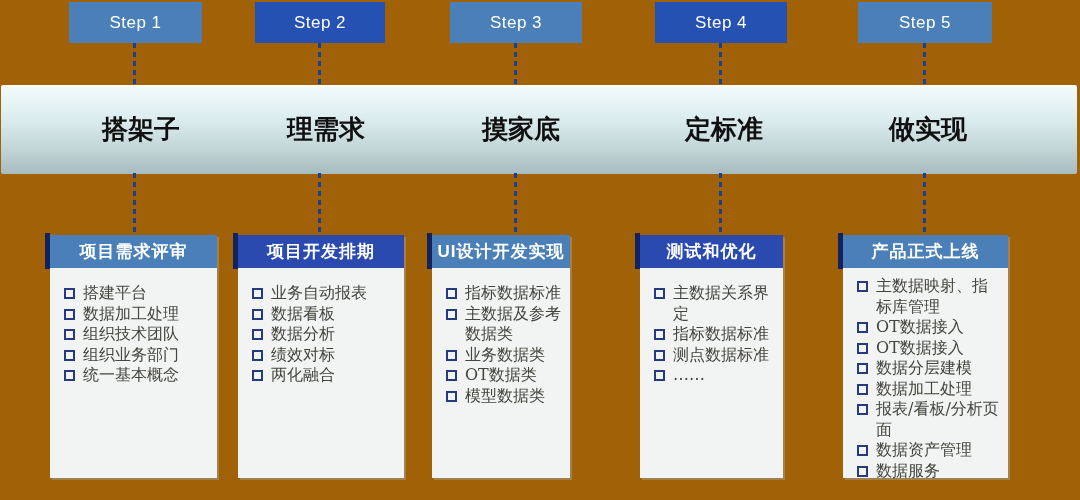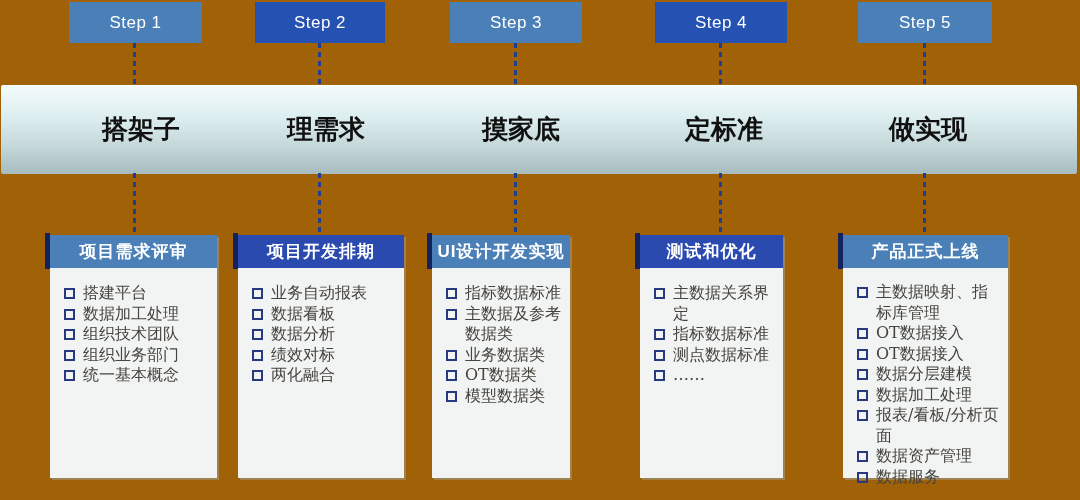--- a/index.html
+++ b/index.html
@@ -71,21 +71,21 @@
     white-space:nowrap;
   }
   .card-title.bg-light { background:#4a80b7; }
   .card-title.bg-dark  { background:#2b4ab0; }
   .card-title-fold {
     position:absolute; left:-5px; top:-2px; width:5px; height:36px;
     background:#13225c;
   }
 
   .card-body { padding:15px 6px 6px 14px; }
-  .col5 .card-body { padding-top:14px; }
+  .col5 .card-body { padding-top:8px; }
   .list-item {
     display:flex; align-items:flex-start;
     color:#45453f; font-size:16px; line-height:20.5px;
     font-family:"DejaVu Serif","Liberation Serif",serif;
   }
   .square-bullet {
     flex:0 0 auto; width:7px; height:7px;
     border:2px solid #27397f; margin:5px 8px 0 0; background:transparent;
   }
 </style>

